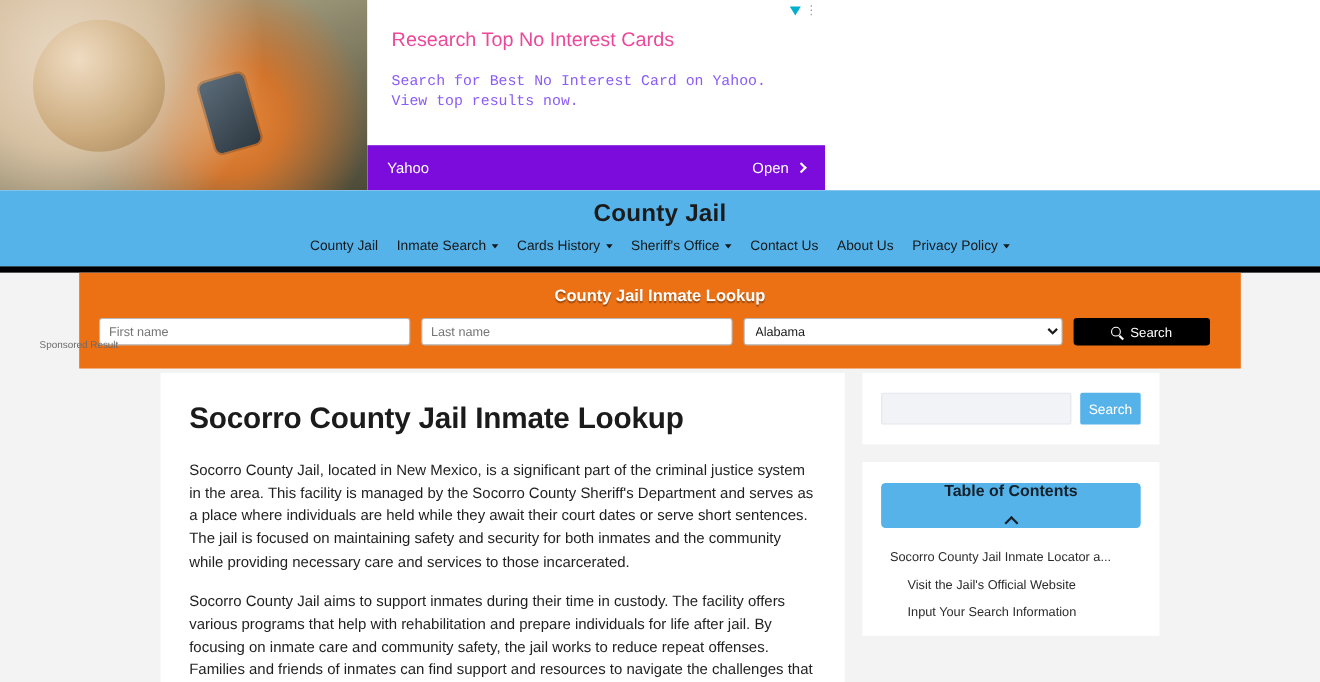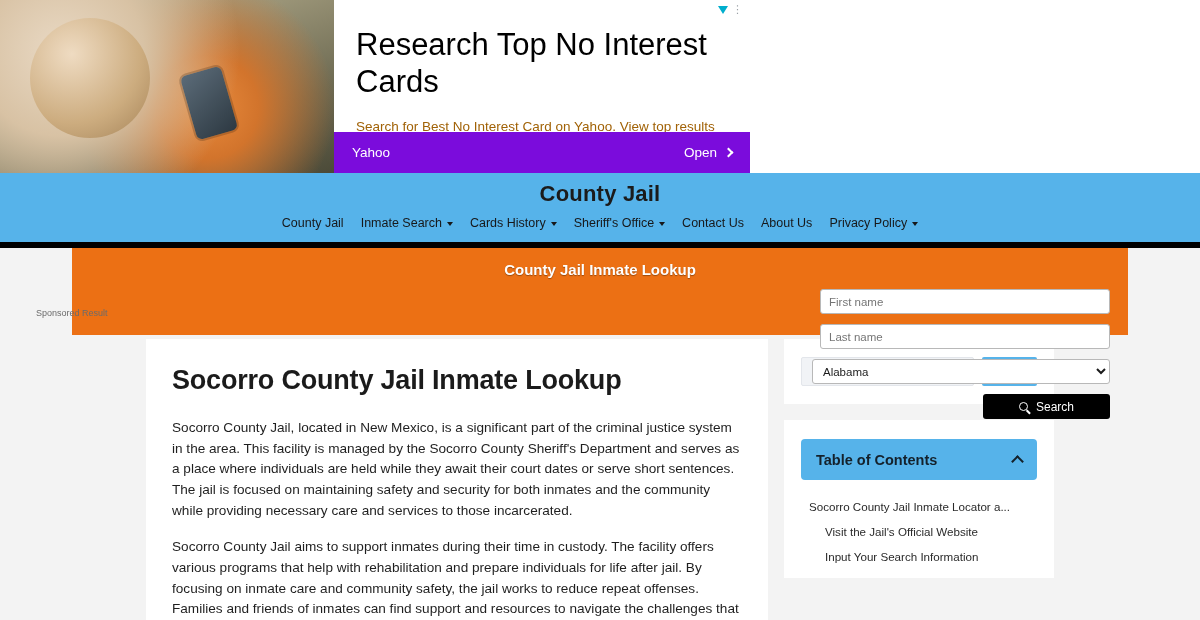--- a/index.html
+++ b/index.html
@@ -64,31 +64,32 @@
     font-size: 10px;
   }
   .ad-choice .tri {
     width: 0; height: 0;
     border-left: 5px solid transparent;
     border-right: 5px solid transparent;
     border-top: 8px solid #00aecd;
   }
   .ad-choice .dots { color: #9aa0a6; font-size: 11px; letter-spacing: 1px; }
   .ad-title {
-    font-size: 31px;
-    color: #000000;
+    font-size: 18px;
+    color: #ec4899;
     font-weight: 400;
     line-height: 1.2;
     margin: 0 0 18px 0;
   }
   .ad-desc {
     font-size: 13.5px;
-    color: #a16207;
+    color: #8b5cf6;
     line-height: 1.35;
     margin: 0;
+    font-family: Liberation Mono, monospace;
   }
   .ad-cta {
     position: absolute;
     left: 334px; bottom: 0;
     width: 416px; height: 41px;
     background: #7b0cdc;
     color: #ffffff;
     display: flex;
     align-items: center;
     justify-content: space-between;
@@ -161,22 +162,21 @@
     color: #ffffff;
     font-weight: bold;
     font-size: 15px;
     padding-top: 13px;
     text-shadow: 0 1px 1px rgba(0,0,0,.35);
   }
   .lookup-fields {
     display: flex;
     align-items: flex-end;
     gap: 10px;
-    padding: 11px 18px 0 18px;
-    flex-direction: column;
+    padding: 11px 28px 0 18px;
   }
   .lk-input {
     height: 25px;
     border: 1px solid #b8b8b8;
     border-radius: 3px;
     background: #fff;
     font-size: 11.5px;
     color: #6f6f6f;
     padding: 0 8px;
     font-family: "Liberation Sans", sans-serif;
@@ -293,20 +293,21 @@
     min-height: 158px;
   }
   .toc-head {
     background: #56b3ea;
     height: 41px;
     border-radius: 4px;
     display: flex;
     align-items: center;
     justify-content: space-between;
     padding: 0 15px;
+    flex-direction: column;
   }
   .toc-head-title {
     font-size: 14.5px;
     font-weight: bold;
     color: #14212b;
   }
   .toc-chevron {
     width: 9px; height: 9px;
     border-left: 2px solid #14212b;
     border-top: 2px solid #14212b;

